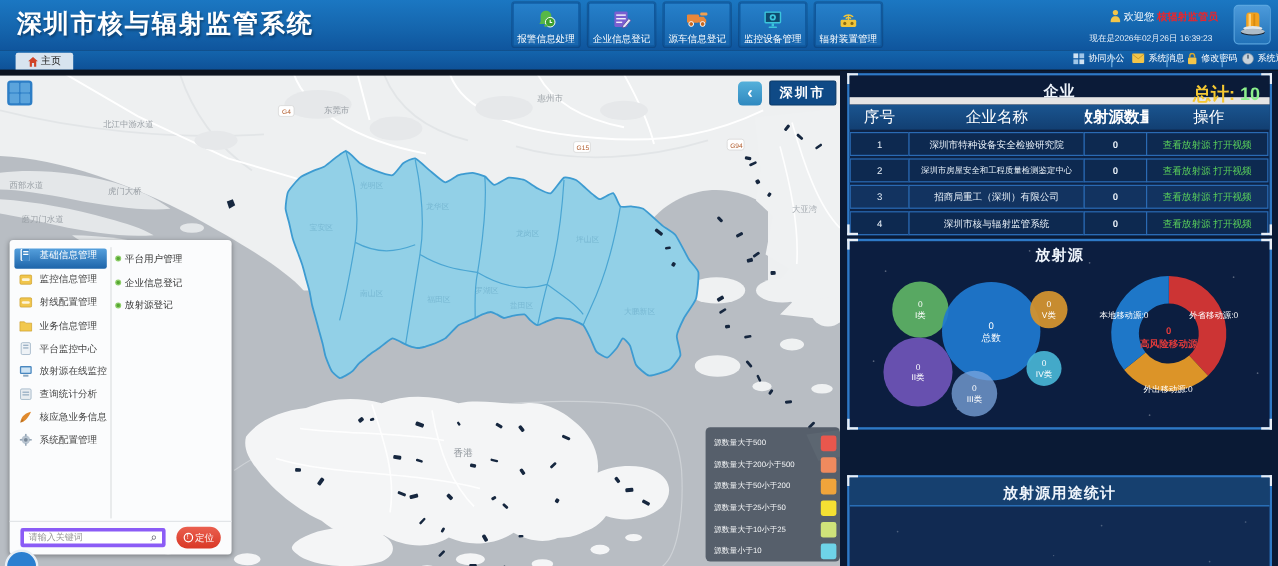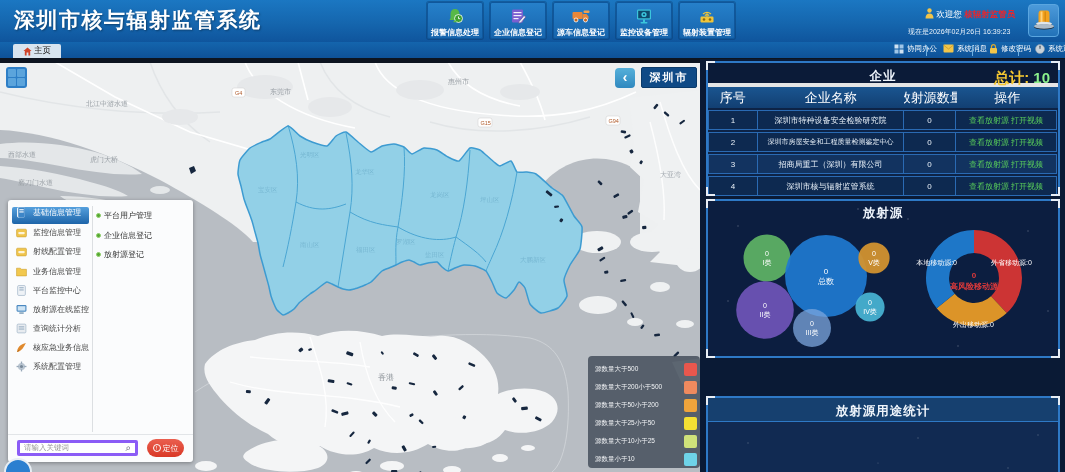--- a/index.html
+++ b/index.html
@@ -3,21 +3,21 @@
 <meta charset="utf-8">
 <style>
 *{margin:0;padding:0;box-sizing:border-box;}
 html,body{width:1065px;height:472px;overflow:hidden;font-family:"Liberation Sans",sans-serif;background:#0a1a35;}
 #stage{position:relative;width:1065px;height:472px;overflow:hidden;}
 
 #hdr{position:absolute;left:0;top:0;width:1065px;height:42px;background:linear-gradient(180deg,#1b77c2 0%,#1566ae 55%,#0f559d 100%);}
 #title{position:absolute;left:14px;top:6px;font-size:21px;font-weight:bold;color:#fff;letter-spacing:1.5px;text-shadow:1px 1px 2px rgba(0,0,0,.35);}
 .nav{position:absolute;top:2px;width:56px;height:37px;background:linear-gradient(180deg,#2680ca,#1765ad);border:1px solid #0f579c;box-shadow:0 0 0 1px rgba(10,50,95,.35);border-radius:2px;text-align:center;}
 .nav .ic{height:20px;margin-top:3px;display:flex;align-items:center;justify-content:center;}
-.nav .tx{font-size:8px;color:#fff;margin-top:1px;white-space:nowrap;font-weight:bold;}
+.nav .tx{font-size:8px;color:#fff;margin-top:1px;white-space:nowrap;}
 #usr{position:absolute;left:925px;top:8px;font-size:8.5px;color:#fff;white-space:nowrap;}
 #usr b{color:#e8262d;font-weight:bold;}
 #now{position:absolute;left:908px;top:27px;font-size:7px;color:#eaf2fa;white-space:nowrap;}
 #alarm{position:absolute;left:1028px;top:4px;width:31px;height:33px;background:linear-gradient(180deg,#4c9ada,#2272b8);border:1px solid #5aa6e0;border-radius:4px;display:flex;align-items:center;justify-content:center;}
 
 #strip{position:absolute;left:0;top:42px;width:1065px;height:17px;background:linear-gradient(180deg,#1465ad,#0e5096);}
 #dark{position:absolute;left:0;top:58px;width:1065px;height:4.5px;background:#0d1420;}
 #tab{position:absolute;left:13px;top:44px;width:48px;height:14px;background:#d8e4ef;border-radius:2px 2px 0 0;font-size:8.5px;color:#222;display:flex;align-items:center;justify-content:center;gap:2px;}
 .sbtn{position:absolute;top:44px;height:14px;font-size:7.5px;color:#fff;display:flex;align-items:flex-start;gap:3px;white-space:nowrap;margin-left:12px;}
 .sep{position:absolute;top:45px;width:1px;height:11px;background:#6fb0e2;}
@@ -51,31 +51,31 @@
 #rcol{position:absolute;left:700px;top:59px;width:365px;height:413px;background:#0a1a35;}
 .panel{position:absolute;left:6px;background:#0e2142;border:2px solid #2e79c6;}
 .cb{position:absolute;width:9px;height:9px;}
 .cb.tl{left:-2px;top:-2px;border-left:2px solid #e8eef6;border-top:2px solid #e8eef6;}
 .cb.tr{right:-2px;top:-2px;border-right:2px solid #e8eef6;border-top:2px solid #e8eef6;}
 .cb.bl{left:-2px;bottom:-2px;border-left:2px solid #e8eef6;border-bottom:2px solid #e8eef6;}
 .cb.br{right:-2px;bottom:-2px;border-right:2px solid #e8eef6;border-bottom:2px solid #e8eef6;}
 .ptitle{position:absolute;left:0;top:0;width:100%;text-align:center;font-size:12.5px;font-weight:bold;color:#eef4fb;letter-spacing:1px;}
 
 #p1{top:2px;width:354px;height:135px;background:#0d2346;}
-#p1t{height:24px;background:#0b1b38;border-bottom:4px solid #e5e5e5;position:relative;}
+#p1t{height:24px;background:#0b1b38;border-bottom:6px solid #e5e5e5;position:relative;}
 #p1t .ptitle{top:5px;}
 #tot{position:absolute;right:8px;top:6px;font-size:15px;color:#f5c832;font-weight:bold;}
 #tot i{font-style:normal;color:#8cf08c;}
 .trow{display:flex;width:100%;}
 .trow div{white-space:nowrap;overflow:hidden;display:flex;align-items:center;justify-content:center;}
 #thead{height:21px;background:linear-gradient(180deg,#1a5590,#123f72);color:#fff;font-size:13px;}
 .drow{height:20px;margin-top:2px;color:#e8f0f8;font-size:8px;}
 .drow div{background:#0d2950;border:1px solid #2a6ab3;margin-right:-1px;}
 .drow.alt div{background:#123360;}
-.c1{width:50px;}.c2{width:147px;}.c3{width:53px;}.c4{width:102px;}
+.c1{width:50px;}.c2{width:147px;}.c3{width:53px;font-weight:bold;}.c4{width:102px;}
 .act{color:#5ad05a!important;}
 
 #p2{top:140px;width:354px;height:159px;background:#0c1e40;}
 #p2 .ptitle{top:4px;}
 
 #p3{top:309px;width:354px;height:104px;background:#112a52;margin-top:28px;}
 #p3t{height:24px;background:#16406f;border-bottom:1px solid #2e79c6;position:relative;}
 #p3t .ptitle{top:5px;}
 </style>
 </head>

